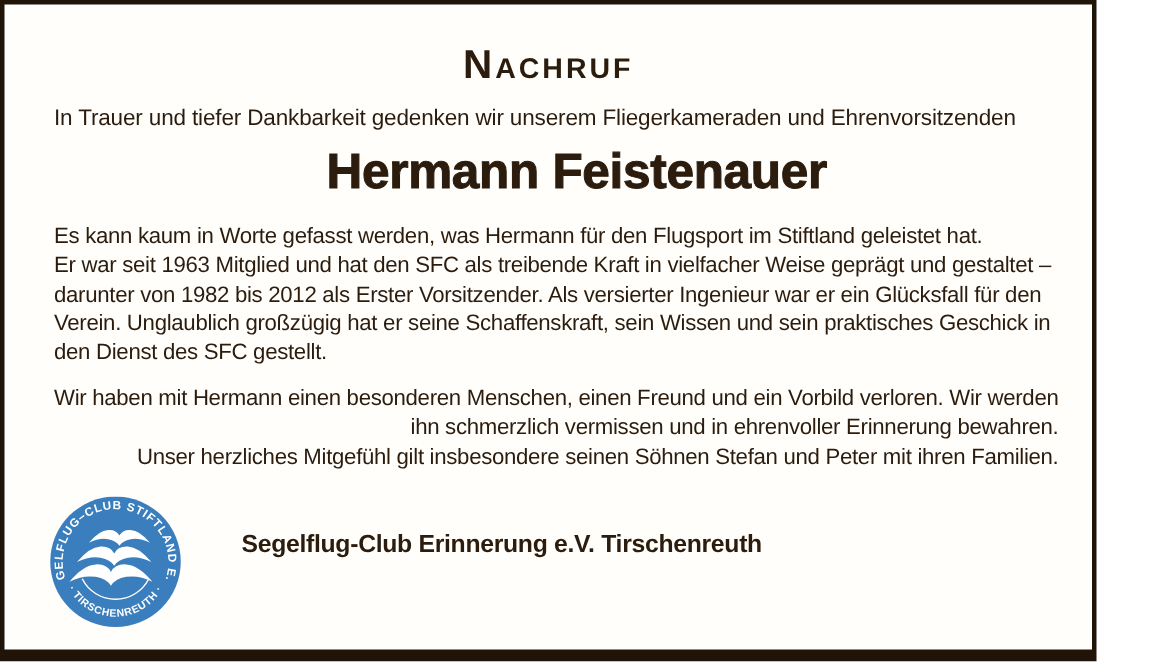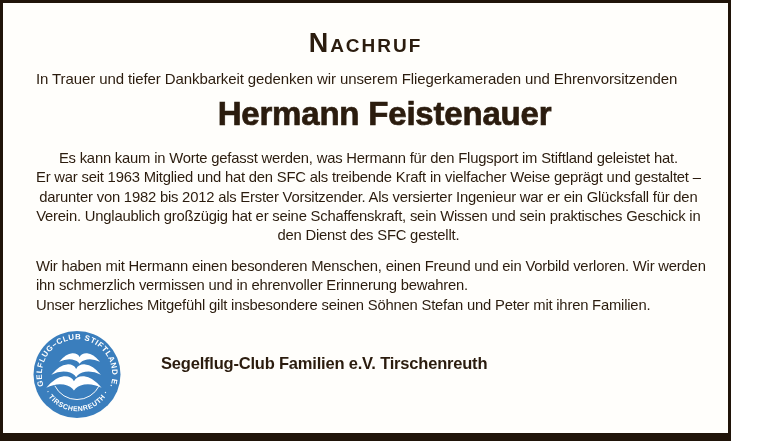--- a/index.html
+++ b/index.html
@@ -33,22 +33,22 @@
     -webkit-text-stroke:0.7px #2b1c0e;
     letter-spacing:-0.2px;
     margin-left:38px;
   }
   .para{
     position:absolute;left:33px;
     font-size:14.8px;line-height:19.3px;
     letter-spacing:-0.2px;
     white-space:pre;
   }
-  .para1{top:146px;text-align:center;}
-  .para2{top:254px;}
+  .para1{top:146px;}
+  .para2{top:254px;text-align:right;}
   .signature{position:absolute;left:0;top:326px;right:0;height:100px;}
   .logo{position:absolute;left:30px;top:2px;width:88px;height:87px;}
   .sig-text{
     position:absolute;left:158px;top:23px;
     font-size:16.5px;font-weight:700;line-height:23px;
     letter-spacing:-0.2px;
   }
 </style>
 </head>
 <body>
@@ -88,18 +88,18 @@
       <path d="M 24.5,63 A 28.5,28.5 0 0 0 75.5,63" stroke="#ffffff" stroke-width="1.1" fill="none"></path>
       <text font-size="9" font-weight="600" letter-spacing="0.7" fill="#ffffff" font-family="Liberation Sans, sans-serif">
         <textPath href="#arcTop" startOffset="50%" text-anchor="middle">SEGELFLUG–CLUB STIFTLAND E. V.</textPath>
       </text>
       <text font-size="8" font-weight="600" letter-spacing="0.6" fill="#ffffff" font-family="Liberation Sans, sans-serif">
         <textPath href="#arcBottom" startOffset="50%" text-anchor="middle">· TIRSCHENREUTH ·</textPath>
       </text>
     </svg>
 
     <div class="sig-text">
-      <div>Segelflug-Club Familien e.V. Tirschenreuth</div>
+      <div>Segelflug-Club Erinnerung e.V. Tirschenreuth</div>
     </div>
 
   </div>
 
 </div>
 
 </body></html>

